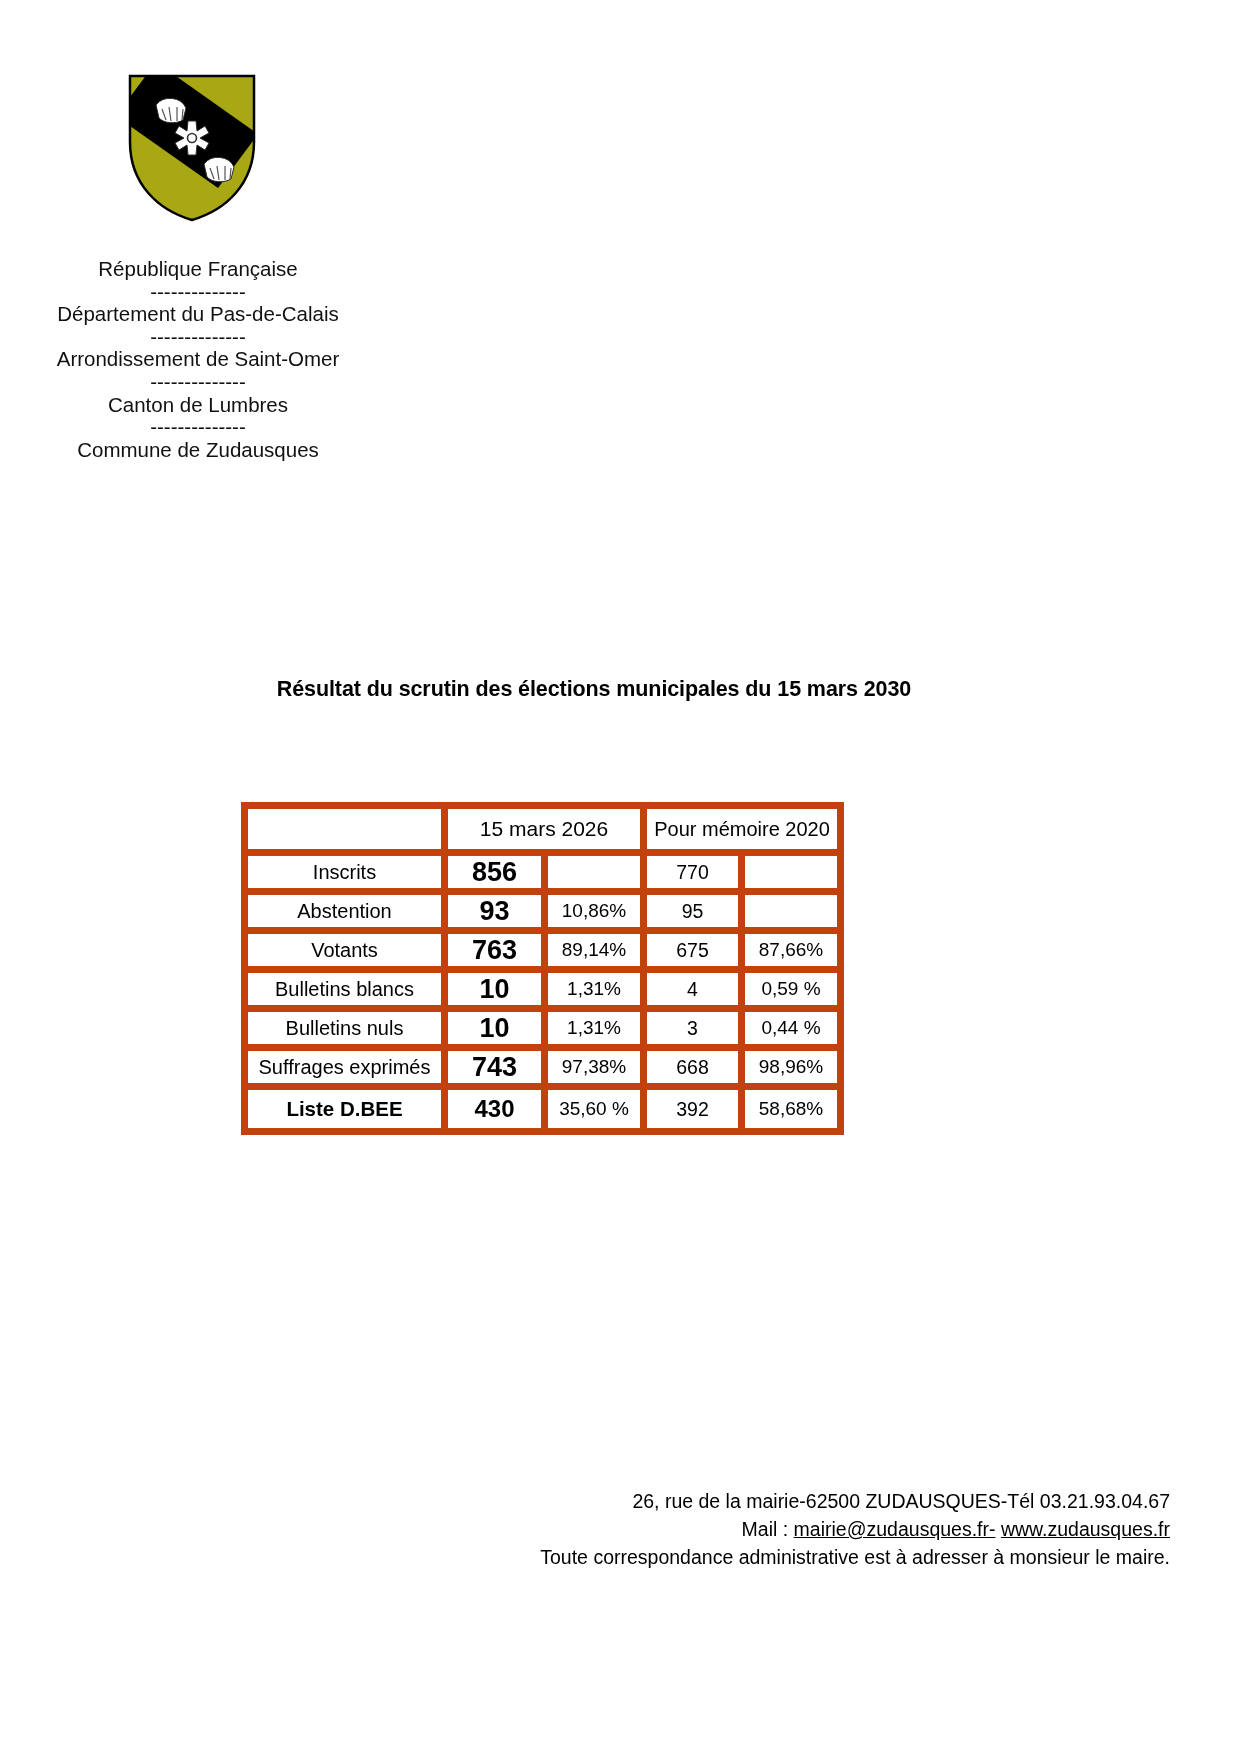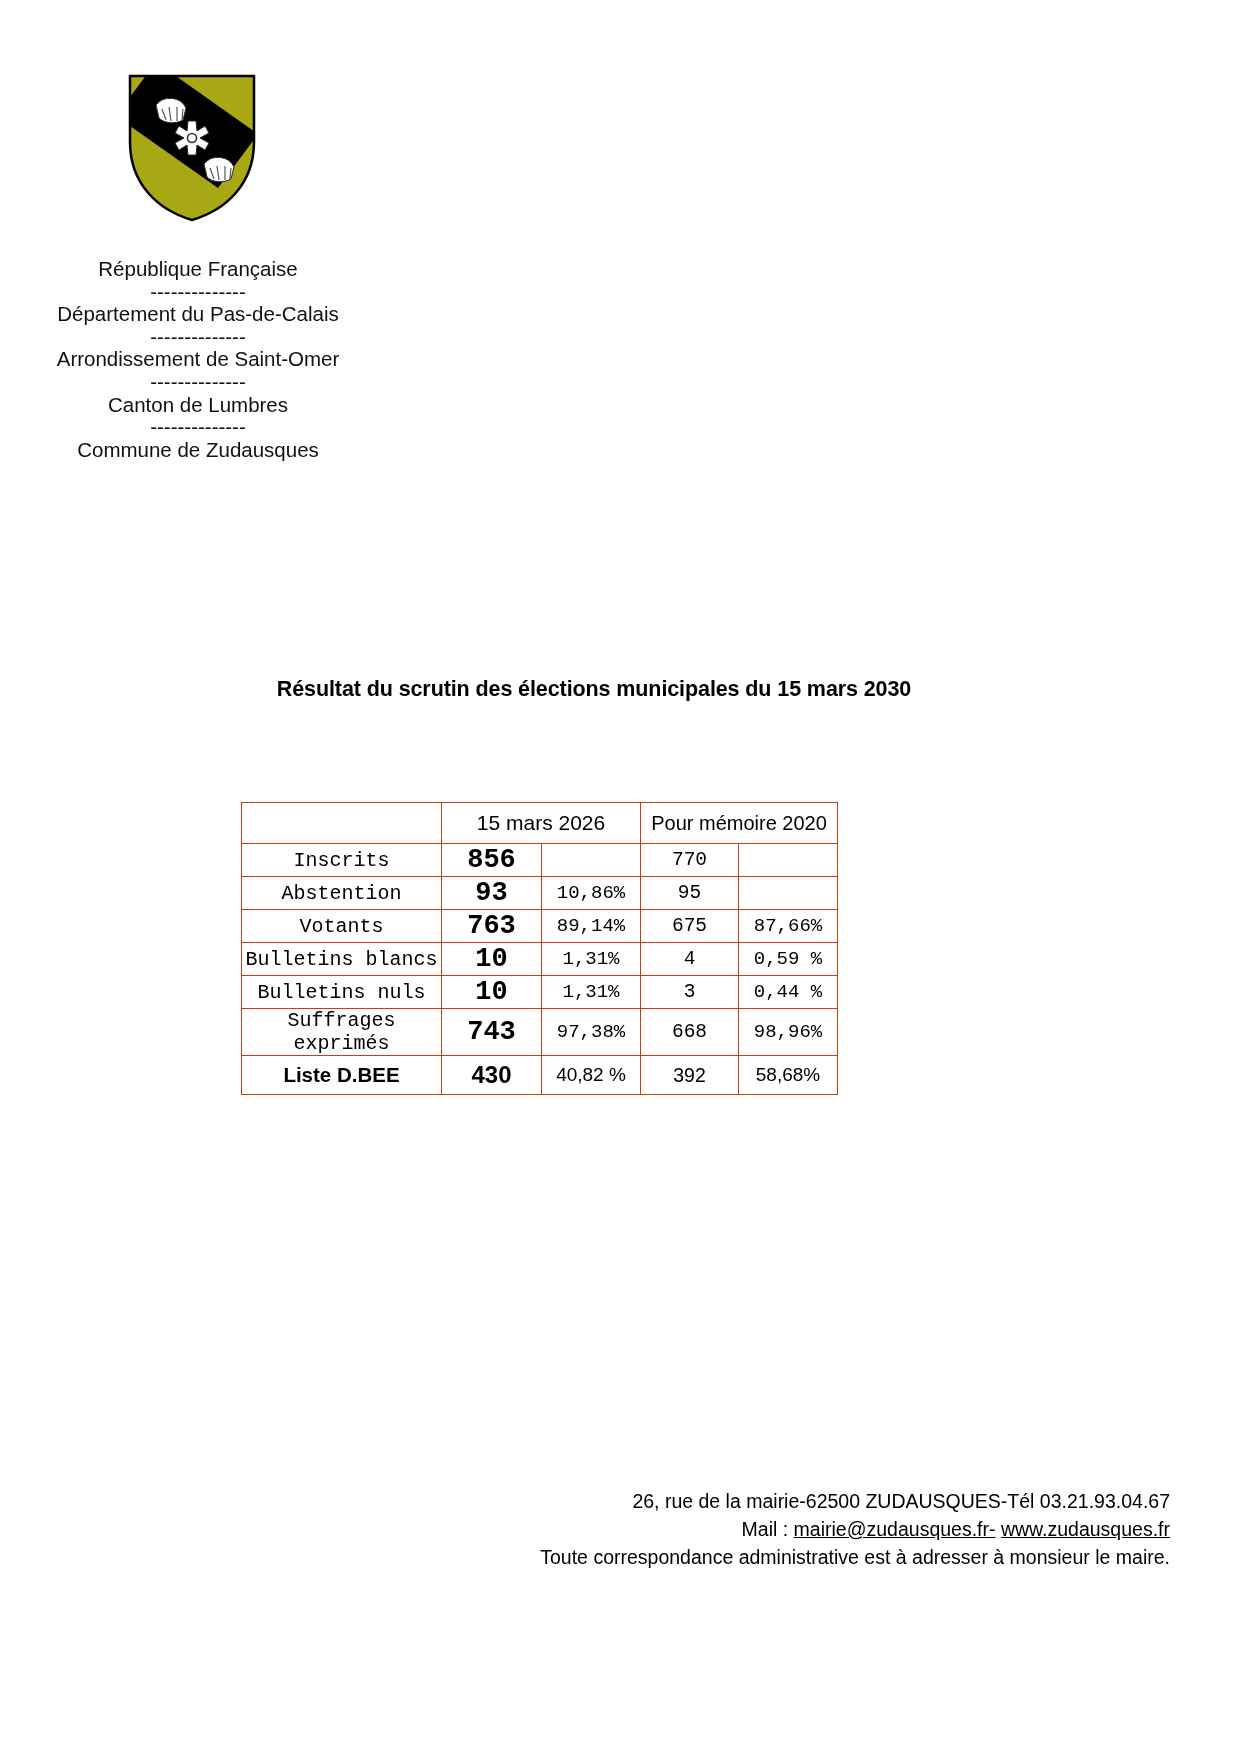--- a/index.html
+++ b/index.html
@@ -71,21 +71,21 @@
   
   .results-table {
     position: absolute;
     left: 241px;
     top: 802px;
     border-collapse: collapse;
     table-layout: fixed;
     font-size: 20px;
   }
   .results-table td, .results-table th {
-    border: 1px solid #c2410c;
+    border: 7px solid #c2410c;
     padding: 0;
     text-align: center;
     vertical-align: middle;
     font-weight: normal;
     color: #000;
   }
   .col-label  { width: 200px; }
   .col-n2026  { width: 100px; }
   .col-p2026  { width: 99px; }
   .col-n2020  { width: 98px; }
@@ -94,21 +94,21 @@
   .hdr-row td { height: 40px; }
   .hdr-2026 {
     font-weight: bold;
     font-size: 21px;
   }
   .hdr-2020 {
     font-weight: normal;
     font-size: 20px;
   }
 
-  .data-row td { height: 32px; font-family: Liberation Mono, monospace; }
+  .data-row td { height: 32px; }
   .data-row .cell-label { font-size: 20px; }
   .data-row .cell-n2026 { font-weight: bold; font-size: 27px; }
   .data-row .cell-p2026 { font-size: 19px; }
   .data-row .cell-n2020 { font-size: 19.5px; }
   .data-row .cell-p2020 { font-size: 19px; }
 
   .list-row td { height: 38px; }
   .list-row .cell-label { font-weight: bold; font-size: 20.5px; }
   .list-row .cell-n2026 { font-weight: bold; font-size: 24px; }
   .list-row .cell-p2026 { font-size: 19px; }
@@ -240,21 +240,21 @@
         <td class="cell-n2026">743</td>
         <td class="cell-p2026">97,38%</td>
         <td class="cell-n2020">668</td>
         <td class="cell-p2020">98,96%</td>
       </tr>
 
 
       <tr class="list-row">
         <td class="cell-label">Liste D.BEE</td>
         <td class="cell-n2026">430</td>
-        <td class="cell-p2026">40,82 %</td>
+        <td class="cell-p2026">35,60 %</td>
         <td class="cell-n2020">392</td>
         <td class="cell-p2020">58,68%</td>
       </tr>
     </tbody>
   </table>
 
   <div class="footer">
     <span class="f-line">26, rue de la mairie-62500 ZUDAUSQUES-Tél 03.21.93.04.67</span>
     <span class="f-line"><span>Mail : </span><a class="link" href="#">mairie@zudausques.fr-</a> <a class="link" href="#">www.zudausques.fr</a></span>
     <span class="f-line">Toute correspondance administrative est à adresser à monsieur le maire.</span>

